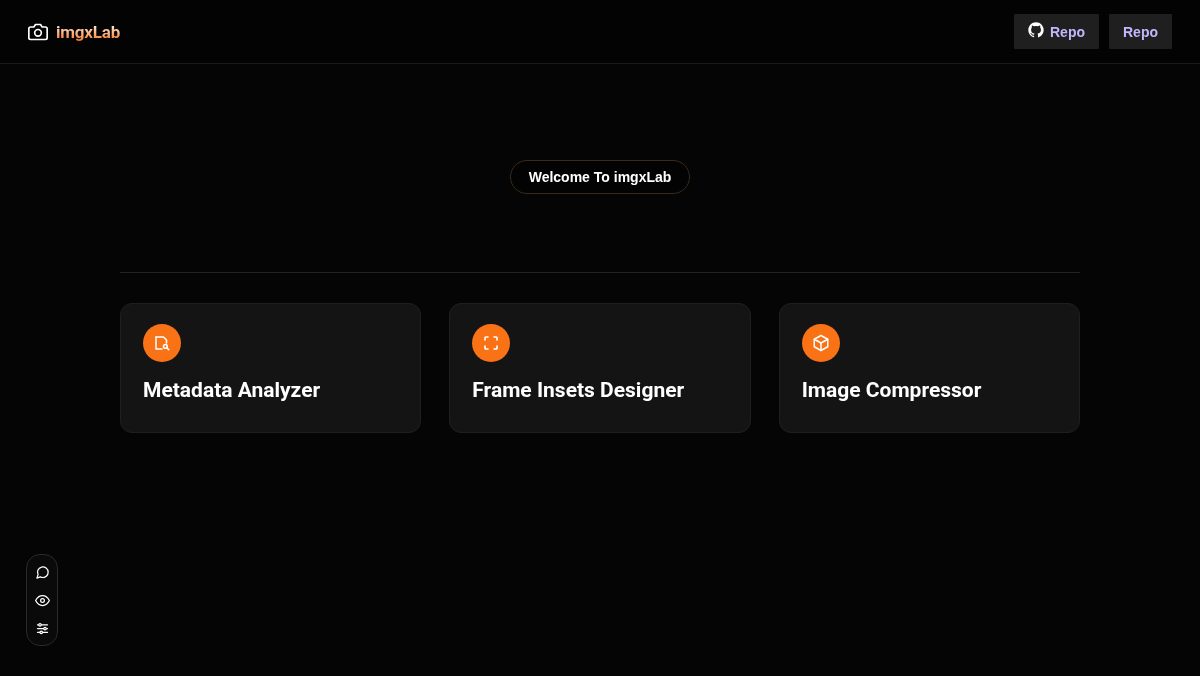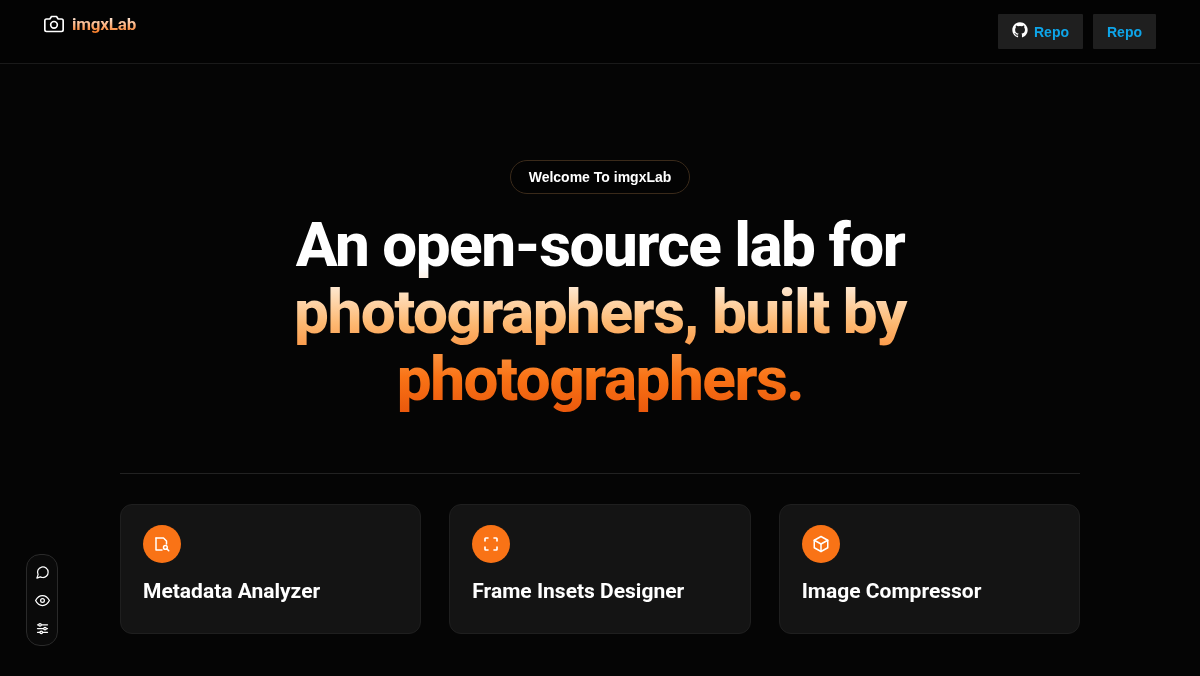--- a/index.html
+++ b/index.html
@@ -8,23 +8,23 @@
       color: #fff;
       font-family: -apple-system, BlinkMacSystemFont, "Segoe UI", Roboto, Helvetica, Arial, sans-serif;
       width: 1200px;
       height: 676px;
       overflow: hidden;
       position: relative;
     }
     
     .header {
       display: flex;
-      align-items: flex-start;
+      align-items: center;
       justify-content: space-between;
-      padding: 14px 44px;
+      padding: 14px 28px;
       background: #030303;
       border-bottom: 1px solid #1a1a1a;
     }
     .brand {
       display: flex;
       align-items: center;
       gap: 8px;
     }
     .brand-icon svg { display: block; }
     .brand-text {
@@ -39,21 +39,21 @@
     }
     .header-actions {
       display: flex;
       gap: 10px;
     }
     .btn {
       display: flex;
       align-items: center;
       gap: 6px;
       background: #1f1f1f;
-      color: #0ea5e9;
+      color: #c4b5fd;
       font-size: 14px;
       font-weight: 600;
       padding: 8px 14px;
       border-radius: 1px;
       border: none;
       cursor: pointer;
     }
 
     
     .hero {
@@ -181,21 +181,20 @@
       <span>Repo</span>
     </button>
     <button class="btn">
       <span>Repo</span>
     </button>
   </div>
 </header>
 
 <section class="hero">
   <button class="pill">Welcome To imgxLab</button>
-  <h1 class="hero-title">An open-source lab for photographers, built by photographers.</h1>
 </section>
 
 <div class="divider"></div>
 
 <section class="cards">
   <div class="card">
     <div class="card-icon">
       <svg width="18" height="18" viewBox="0 0 24 24" fill="none" stroke="#fff" stroke-width="2" stroke-linecap="round" stroke-linejoin="round">
         <path d="M4 4h10l4 4v4"></path>
         <path d="M4 4v16h8"></path>

